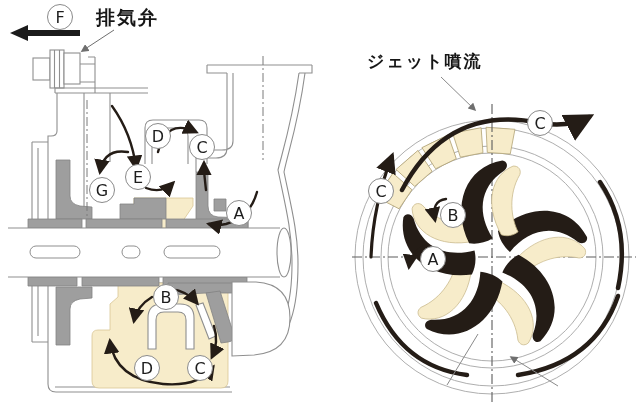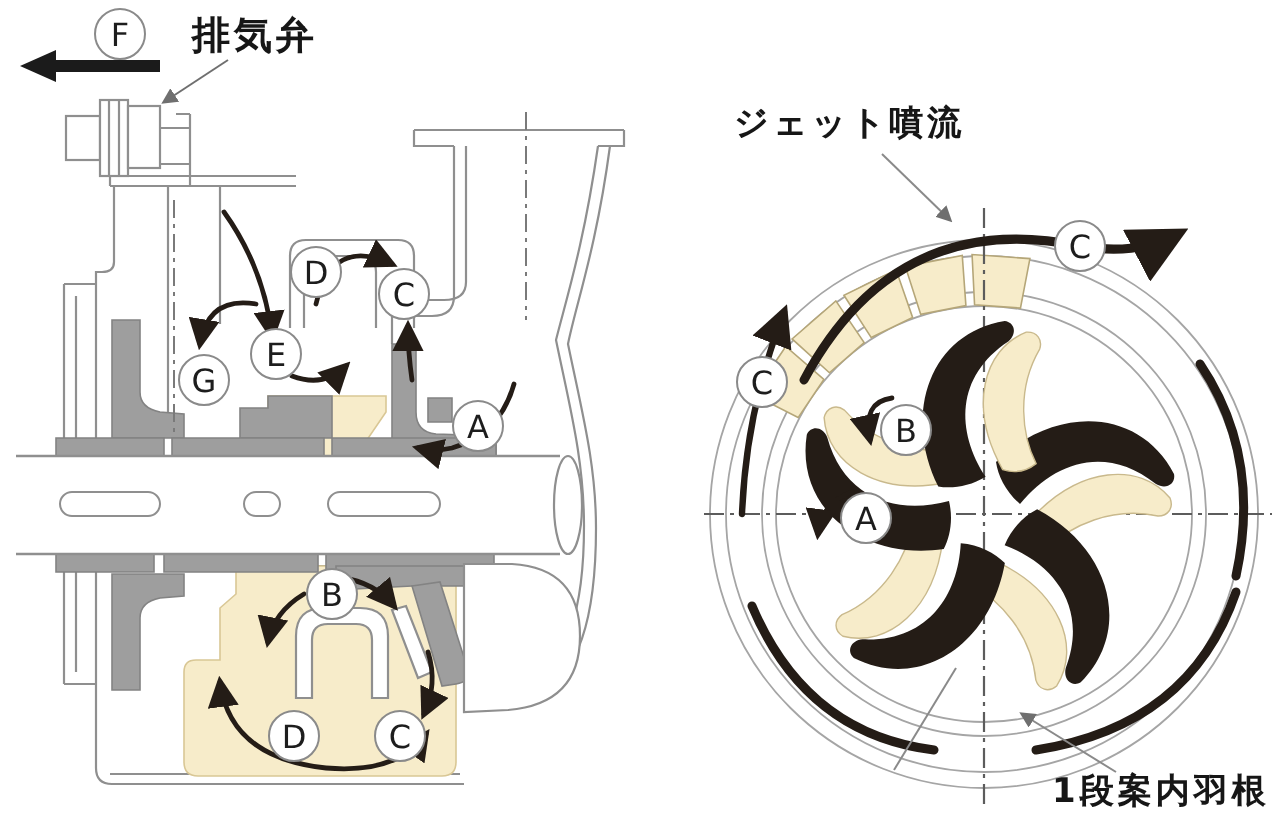--- a/index.html
+++ b/index.html
@@ -172,21 +172,20 @@
 
   <g stroke="#8a8a8a" stroke-width="1" fill="none">
     <path d="M441,77 L475,110" marker-end="url(#ahg)"></path>
     <path d="M447,385 L478,334"></path>
     <path d="M558,386 L511,357" marker-end="url(#ahg)"></path>
   </g>
 </svg>
 
 <div class="jp" style="left:367px;top:50px">ジェット噴流</div>
 <div class="jp big" style="left:96px;top:5px">排気弁</div>
-<div class="jp" style="left:526px;top:384px">1段案内羽根</div>
 
 <div class="marker" style="left:47px;top:4px">F</div>
 <div class="marker" style="left:145px;top:123px">D</div>
 <div class="marker" style="left:189px;top:134px">C</div>
 <div class="marker" style="left:125px;top:164px">E</div>
 <div class="marker" style="left:89px;top:177px">G</div>
 <div class="marker" style="left:226px;top:200px">A</div>
 <div class="marker" style="left:153px;top:284px">B</div>
 <div class="marker" style="left:134px;top:355px">D</div>
 <div class="marker" style="left:187px;top:355px">C</div>

